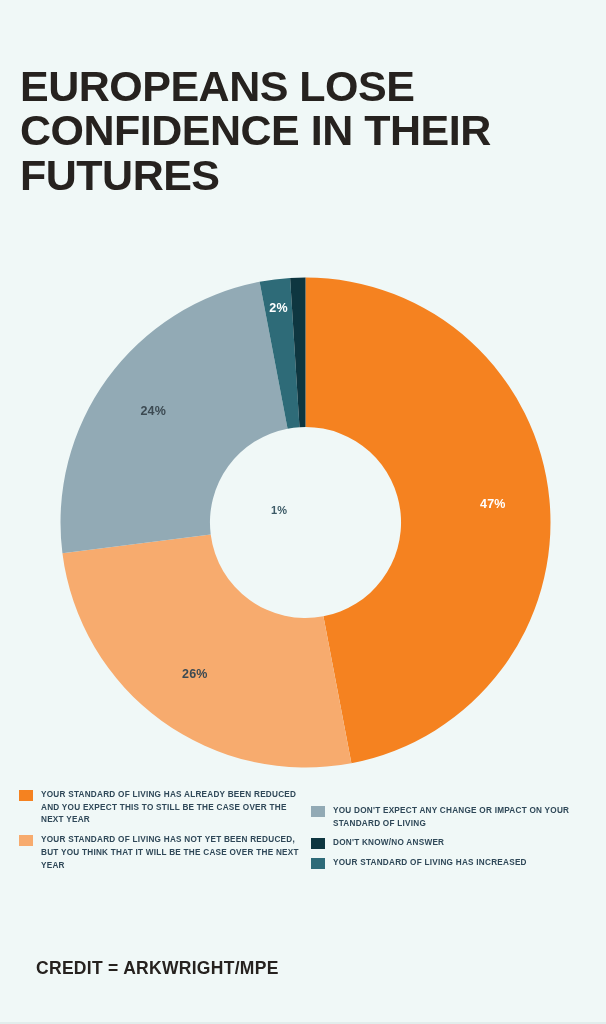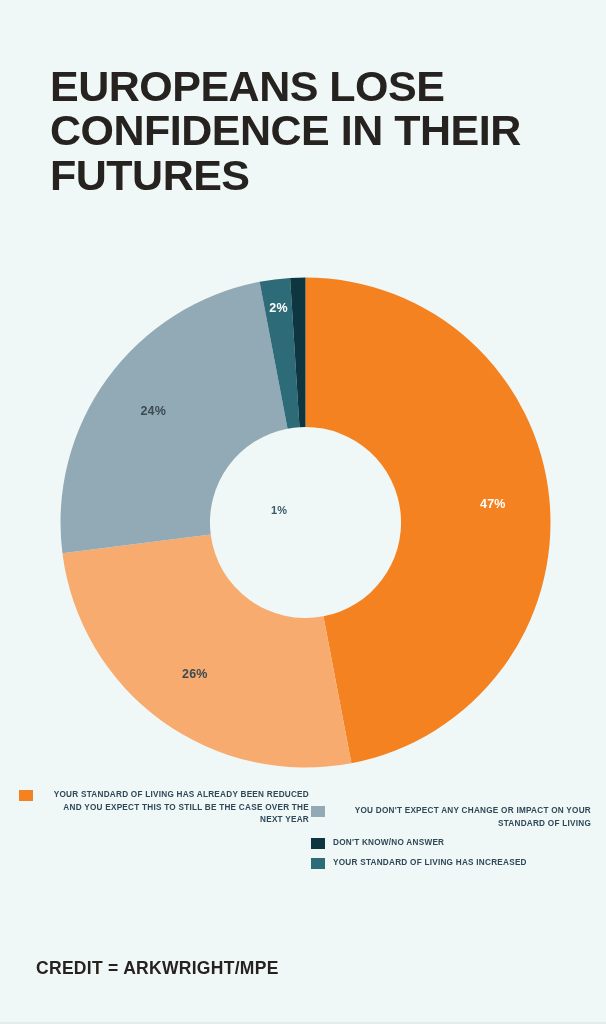--- a/index.html
+++ b/index.html
@@ -13,21 +13,21 @@
     font-family: "Liberation Sans", sans-serif;
     overflow: hidden;
     position: relative;
     box-sizing: border-box;
     border-bottom: 2px solid #E2EDEC;
   }
 
   
   #title-block {
     position: absolute;
-    left: 50px;
+    left: 20px;
     top: 64px;
     width: 530px;
   }
   #page-title {
     margin: 0;
     font-family: "Liberation Sans", sans-serif;
     font-size: 43px;
     line-height: 1.03;
     font-weight: bold;
     letter-spacing: -0.5px;
@@ -67,21 +67,20 @@
   }
 
   
   #legend {
     position: absolute;
     left: 0;
     top: 789px;
     width: 606px;
     display: flex;
     align-items: flex-start;
-    text-align: right;
   }
   .legend-col {
     display: flex;
     flex-direction: column;
   }
   #legend-col-left {
     width: 290px;
     margin-left: 19px;
   }
   #legend-col-right {
@@ -152,20 +151,24 @@
 </div>
 
 <div id="legend">
   <div class="legend-col" id="legend-col-left">
 
     <div class="legend-item">
       <span class="legend-swatch" style="background: rgb(245, 130, 32);"></span>
       <span class="legend-text">YOUR STANDARD OF LIVING HAS ALREADY BEEN REDUCED AND YOU EXPECT THIS TO STILL BE THE CASE OVER THE NEXT YEAR</span>
     </div>
 
+    <div class="legend-item">
+      <span class="legend-swatch" style="background: rgb(247, 171, 110);"></span>
+      <span class="legend-text">YOUR STANDARD OF LIVING HAS NOT YET BEEN REDUCED, BUT YOU THINK THAT IT WILL BE THE CASE OVER THE NEXT YEAR</span>
+    </div>
 
   </div>
 
   <div class="legend-col" id="legend-col-right">
 
     <div class="legend-item">
       <span class="legend-swatch" style="background: rgb(146, 170, 181);"></span>
       <span class="legend-text">YOU DON'T EXPECT ANY CHANGE OR IMPACT ON YOUR STANDARD OF LIVING</span>
     </div>
 

